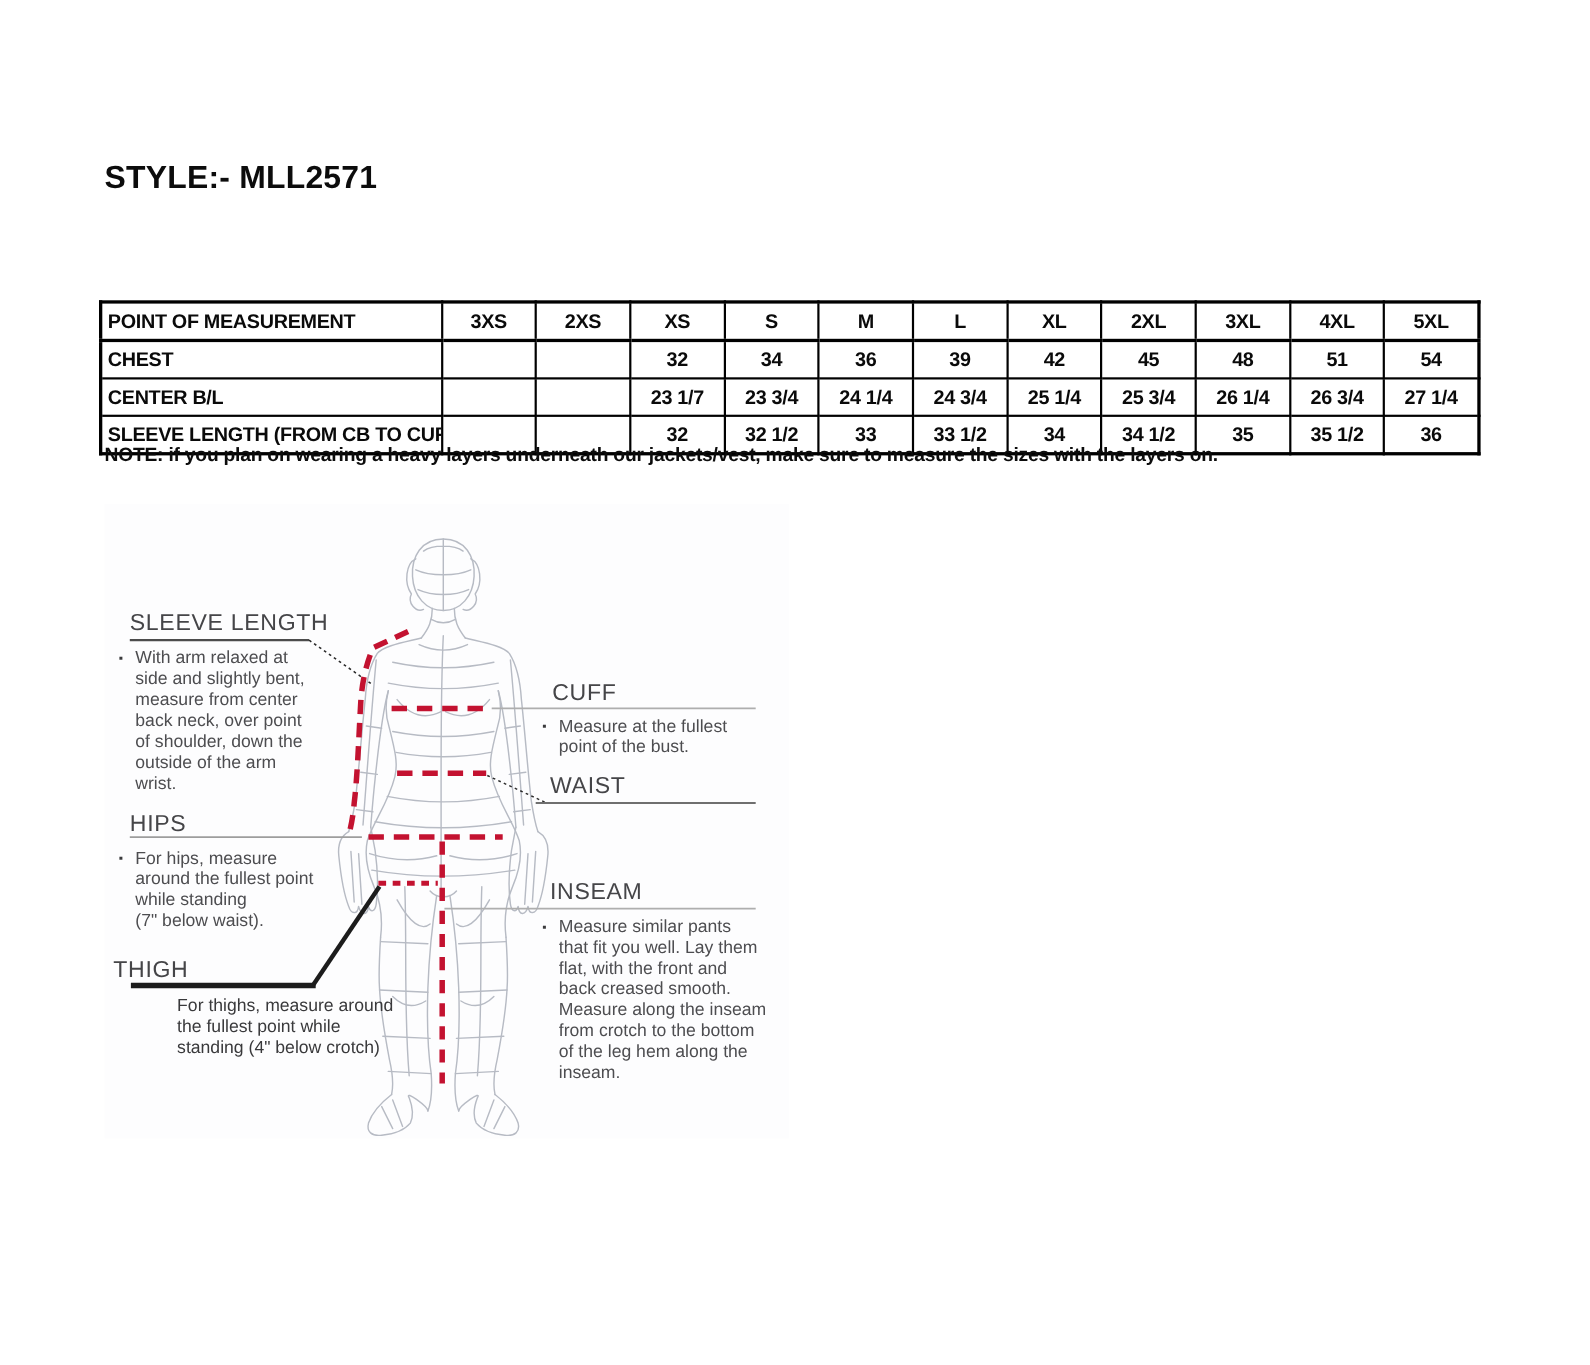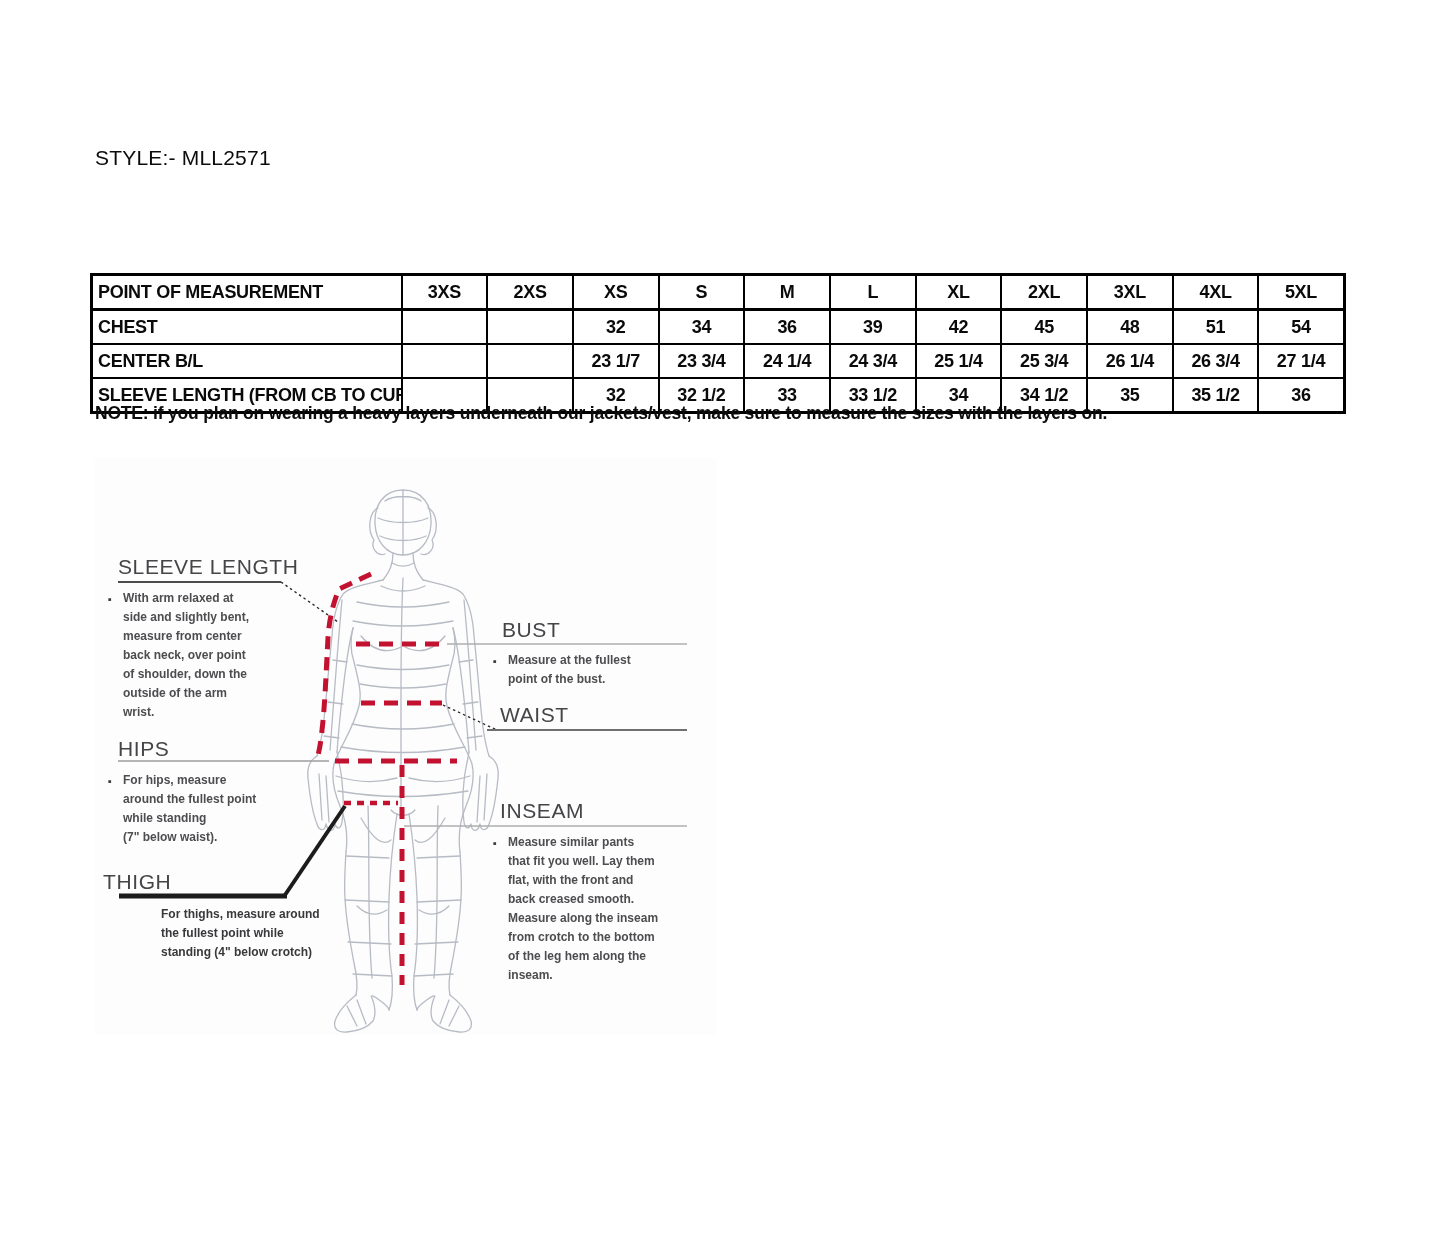--- a/index.html
+++ b/index.html
@@ -5,21 +5,21 @@
   html,body{margin:0;padding:0;background:#fff;}
   .page{
     position:relative;
     width:1445px;height:1241px;
     background:#ffffff;
     font-family:"Liberation Sans", sans-serif;
     overflow:hidden;
   }
   .doc-title{
     position:absolute;left:95px;top:146px;
-    font-size:21px;font-weight:400;color:#0c0c0c;
+    font-size:29px;font-weight:700;color:#0c0c0c;
     letter-spacing:0.2px;
   }
   
   table.size-table{
     position:absolute;left:90px;top:233px;
     width:1253px;
     border-collapse:collapse;
     table-layout:fixed;
     border:3px solid #000;
     margin-top:40px;
@@ -49,23 +49,22 @@
     background:#fdfdfe;
   }
   .diagram svg{position:absolute;left:0;top:0;}
   .g-heading{
     position:absolute;
     font-size:21px;font-weight:400;color:#454548;
     letter-spacing:0.6px;white-space:nowrap;
   }
   .g-text{
     position:absolute;
-    font-size:12px;line-height:19px;color:#4d4d50;
+    font-size:16px;line-height:19px;color:#4d4d50;
     white-space:pre-line;
-    font-weight:bold;
   }
   .g-text.bulleted::before{
     content:"▪";
     position:absolute;left:-15px;top:1px;
     font-size:11px;color:#3a3a3c;
   }
   
   .lbl-sleeve{left:23px;top:97px;}
   .txt-sleeve{left:28px;top:131px;width:185px;}
   .lbl-hips{left:23px;top:279px;}
@@ -261,21 +260,21 @@
     <div class="g-text bulleted txt-hips">For hips, measure
 around the fullest point
 while standing
 (7" below waist).</div>
 
     <div class="g-heading lbl-thigh">THIGH</div>
     <div class="g-text txt-thigh">For thighs, measure around
 the fullest point while
 standing (4" below crotch)</div>
 
-    <div class="g-heading lbl-bust">BUST</div>
+    <div class="g-heading lbl-bust">CUFF</div>
     <div class="g-text bulleted txt-bust">Measure at the fullest
 point of the bust.</div>
 
     <div class="g-heading lbl-waist">WAIST</div>
 
     <div class="g-heading lbl-inseam">INSEAM</div>
     <div class="g-text bulleted txt-inseam">Measure similar pants
 that fit you well. Lay them
 flat, with the front and
 back creased smooth.

